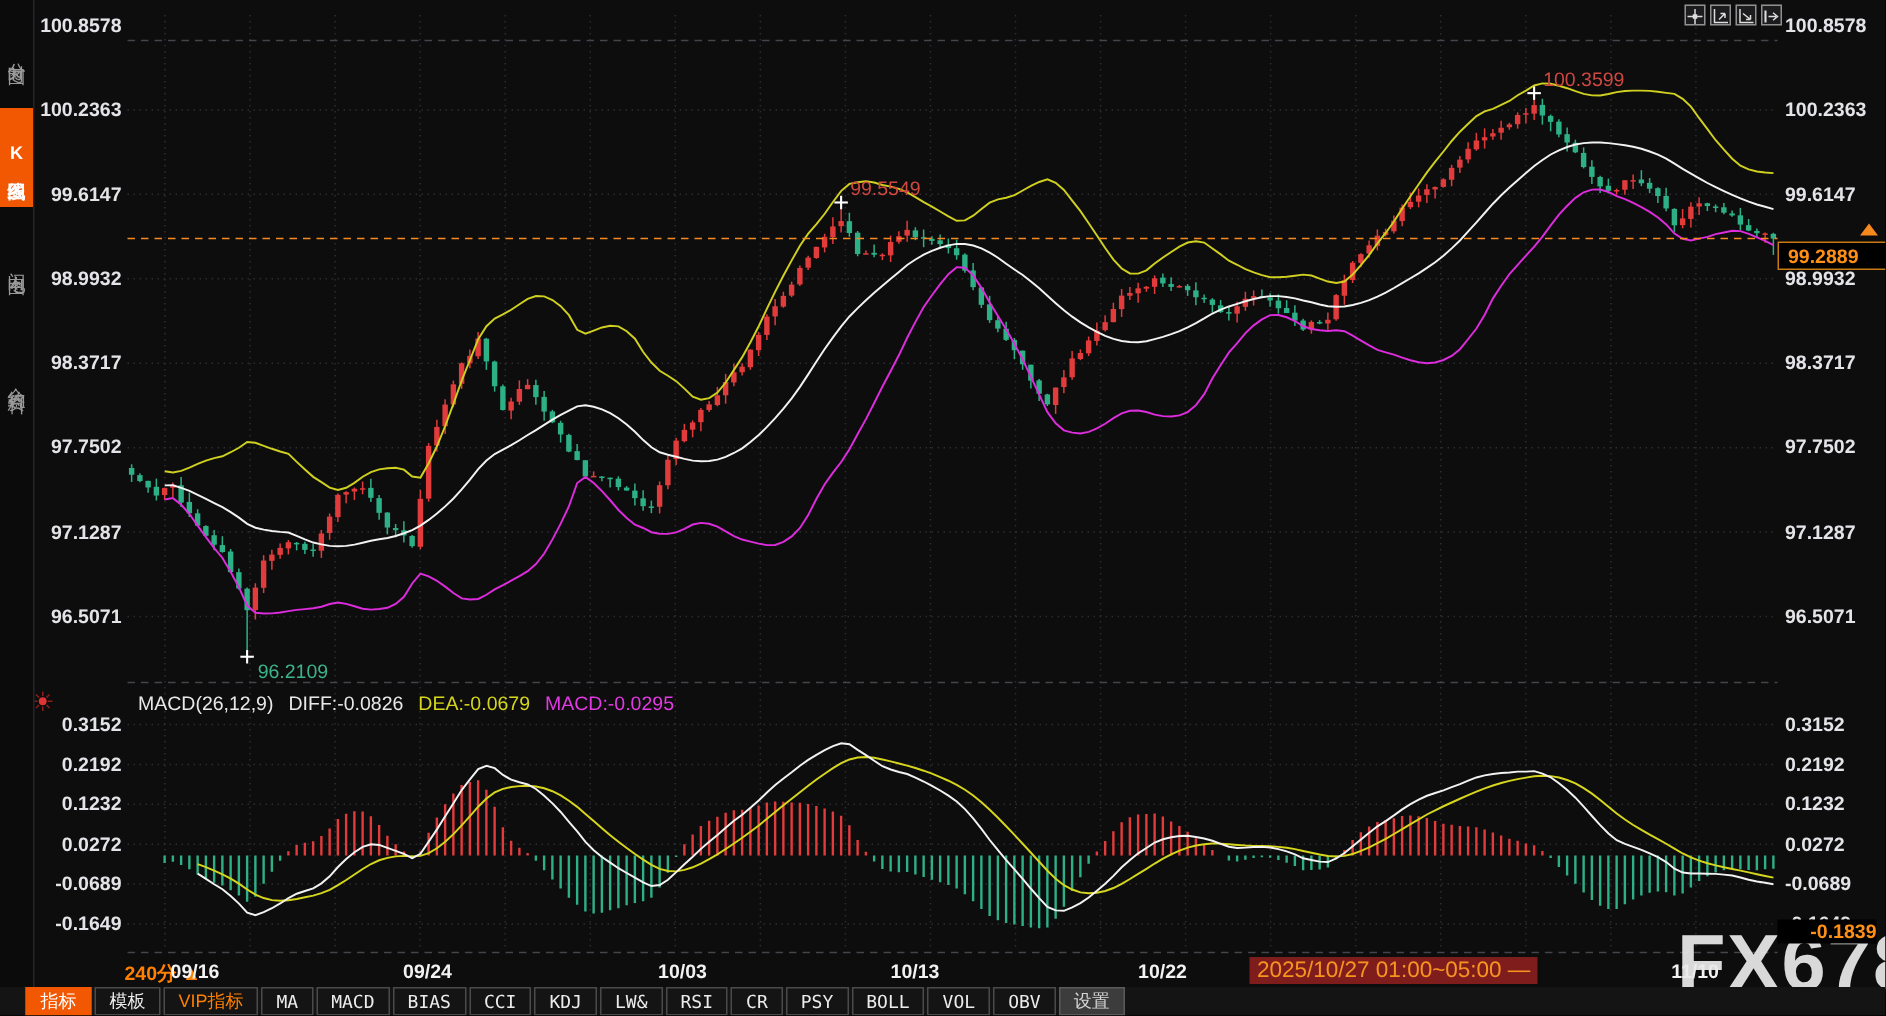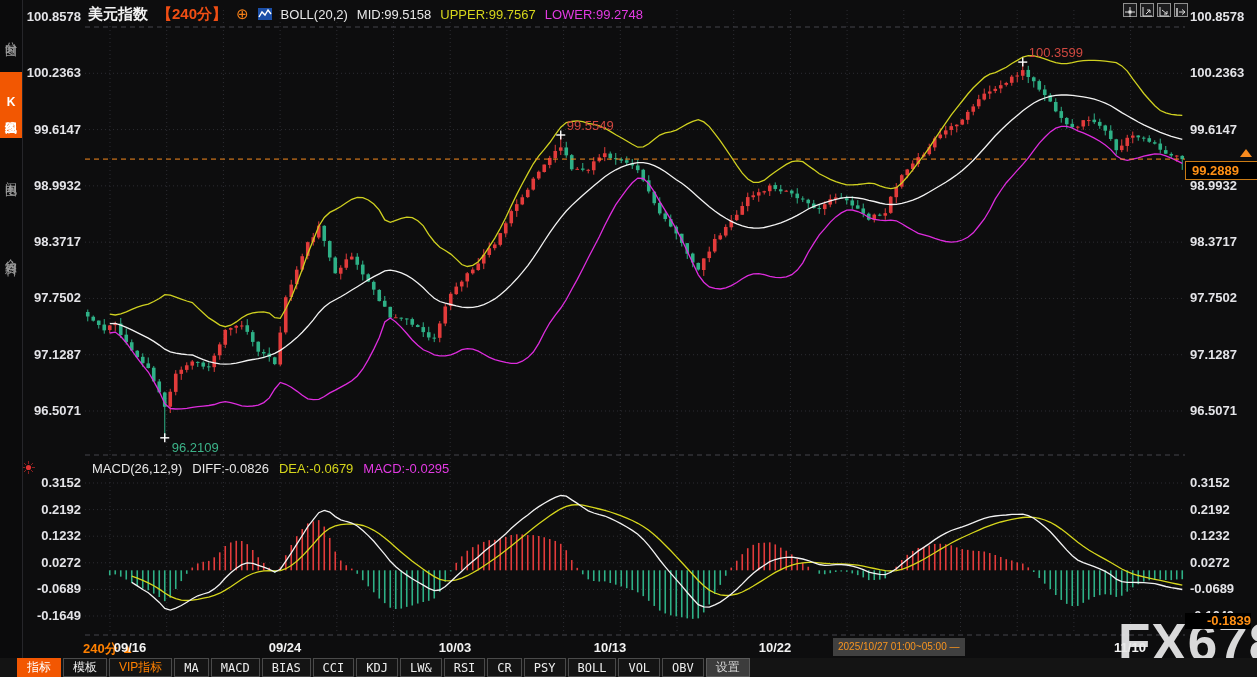--- a/index.html
+++ b/index.html
@@ -41,22 +41,22 @@
   .pricebox{position:absolute;left:1185px;width:69px;height:17px;background:#000;border:1px solid #c97a14;
             color:#ff9015;font-size:13px;font-weight:bold;line-height:17px;padding-left:6px;z-index:7;}
   .macdbox{position:absolute;left:1185px;width:62px;height:16px;background:#000;
            color:#ff9015;font-size:13px;font-weight:bold;line-height:16px;padding-left:4px;z-index:7;text-align:right;}
   .pmark{position:absolute;width:0;height:0;border-left:6px solid transparent;border-right:6px solid transparent;
          border-bottom:8px solid #f78a1e;z-index:7;}
   
   .daterow{position:absolute;left:0;top:638px;width:1257px;height:20px;z-index:6;}
   .period{position:absolute;left:83px;top:2px;color:#ff8000;font-size:13px;font-weight:bold;cursor:pointer;}
   .xlab{position:absolute;top:2px;color:#f2f2f2;font-size:13px;font-weight:bold;transform:translateX(-50%);}
-  .readout{position:absolute;top:0px;height:18px;line-height:18px;background:#404040;color:#f79420;
-           font-size:10px;padding:0 5px;white-space:nowrap;}
+  .readout{position:absolute;top:0px;height:18px;line-height:18px;background:#7f1d1d;color:#f79420;
+           font-size:15px;padding:0 5px;white-space:nowrap;}
   
   .wm{position:absolute;left:1118px;top:612px;font-size:53px;font-weight:600;letter-spacing:1px;
       color:rgba(233,233,233,.93);z-index:6;pointer-events:none;}
   
   .trow{position:absolute;left:0;bottom:0;width:1257px;height:19px;background:#141414;display:flex;
         align-items:stretch;z-index:8;padding-left:17px;box-sizing:border-box;}
   .tcell{display:flex;align-items:center;padding:0 9px;margin-right:2px;border:1px solid #4a4a4a;
          color:#ececec;font-size:12px;cursor:pointer;font-family:"DejaVu Sans Mono","Liberation Sans",monospace;white-space:nowrap;}
   .tcell.active{background:#f25702;border-color:#f25702;color:#fff;font-family:"Liberation Sans",sans-serif;}
   .tcell.vip{color:#ff8000;font-family:"Liberation Sans",sans-serif;}
@@ -718,34 +718,20 @@
       <line x1="164.75" y1="433.3239133932469" x2="164.75" y2="442.3239133932469" stroke="#fff" stroke-width="1.4"></line>
     </svg>
 
   <div class="side">
     <div class="tab" style="top:4px;height:62px">分时图</div>
     <div class="tab active" style="top:72px;height:66px">K线图</div>
     <div class="tab" style="top:144px;height:62px">闪电图</div>
     <div class="tab" style="top:212px;height:82px">合约资料</div>
   </div>
 
-  <div class="hdr">
-    <span class="sym">美元指数</span>
-    <span class="per">【240分】</span>
-    <span class="plus">⊕</span>
-    <span class="minichart">
-      <svg width="14" height="12">
-          <polyline points="1,9 4,4 7,7 10,2 13,6" fill="none" stroke="#fff" stroke-width="1.4"></polyline>
-        </svg>
-    </span>
-    <span class="boll">BOLL(20,2)</span>
-    <span class="mid">MID:99.5158</span>
-    <span class="up">UPPER:99.7567</span>
-    <span class="lo">LOWER:99.2748</span>
-  </div>
 
   <div class="winicons">
     <span class="wic">
       <svg width="12" height="12" viewBox="0 0 12 12">
           <path d="M6 1v10M1 6h10" stroke="#ddd" stroke-width="1"></path>
           <rect x="4.5" y="4.5" width="3" height="3" fill="#ddd"></rect>
         </svg>
     </span>
     <span class="wic">
       <svg width="12" height="12" viewBox="0 0 12 12">

